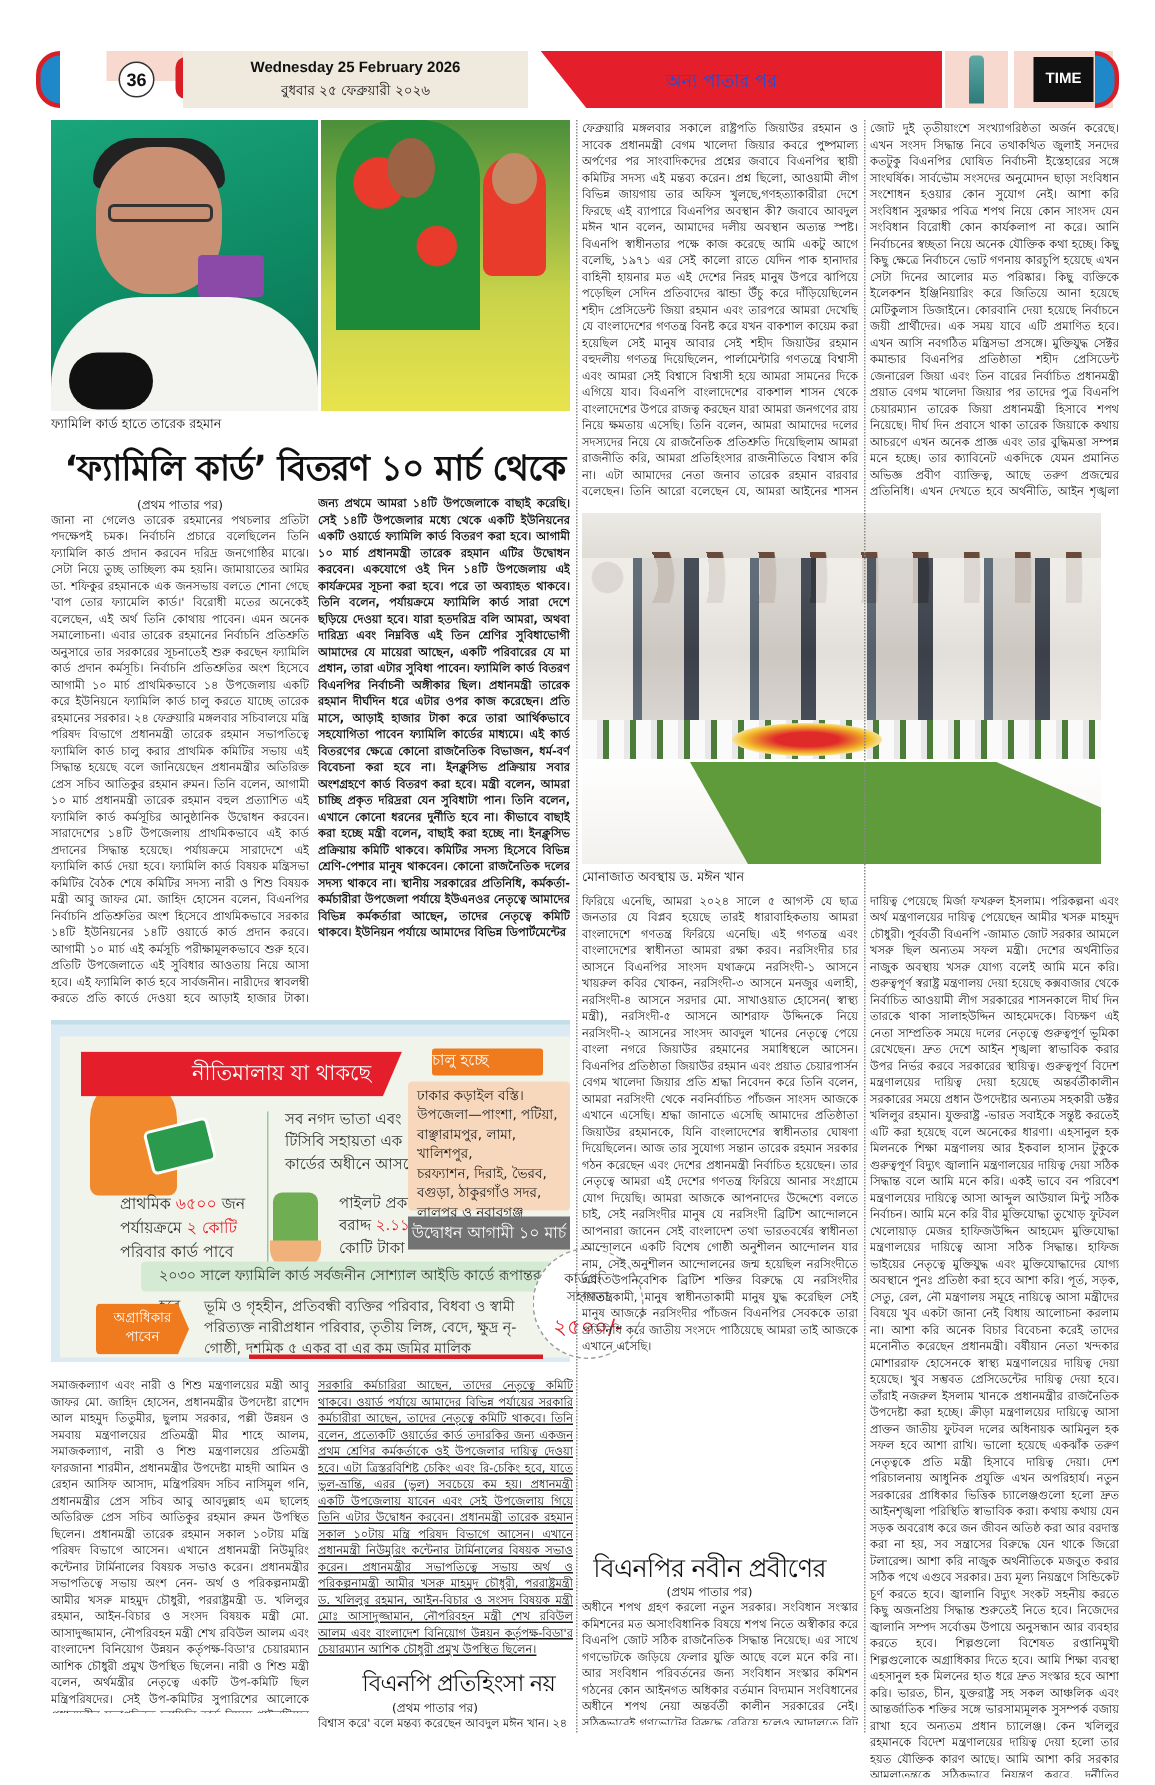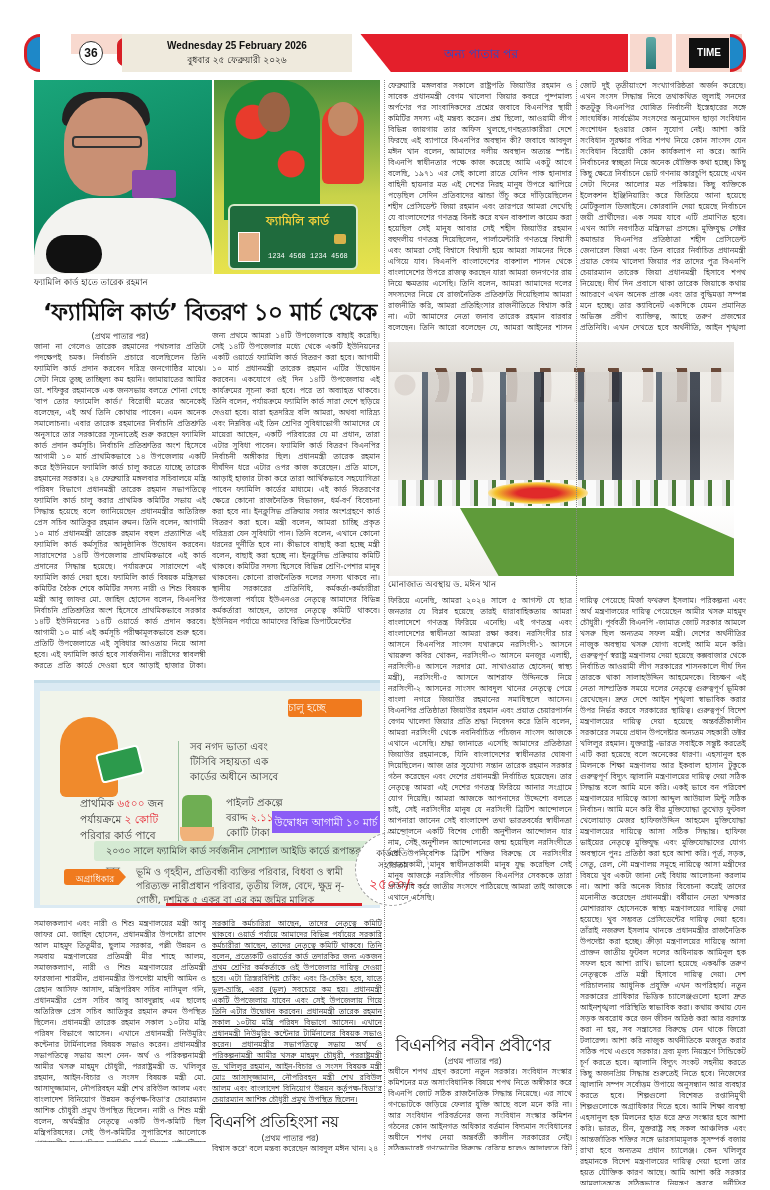--- a/index.html
+++ b/index.html
@@ -61,38 +61,38 @@
   .info-l1 { position: absolute; left: 40px; top: 104px; font: 10.5px/16px "DejaVu Sans", sans-serif; color: #333; }
   .info-l1 .hl { color: #e41f2b; }
   .vline { position: absolute; left: 138px; top: 50px; width: 1px; height: 114px; background: #9ec3a2; }
   .info-m1 { position: absolute; left: 150px; top: 48px; font: 10px/15px "DejaVu Sans", sans-serif; color: #333; }
   .money-icon { position: absolute; left: 142px; top: 104px; width: 30px; height: 44px; background: #6fae53; border-radius: 6px; }
   .money-hand { position: absolute; left: 140px; top: 136px; width: 34px; height: 18px; background: #f0b27a; border-radius: 0 0 12px 12px; }
   .info-m2 { position: absolute; left: 186px; top: 104px; font: 10px/15px "DejaVu Sans", sans-serif; color: #333; }
   .info-m2 .hl { color: #e41f2b; }
   .orange-tag { position: absolute; left: 248px; top: 8px; width: 74px; height: 18px; background: #f07a1e; color: #fff; font: 10px/18px "DejaVu Sans", sans-serif; text-align: left; border-radius: 2px; }
   .peach-box { position: absolute; left: 232px; top: 30px; width: 108px; height: 86px; background: #f8d8bc; border-radius: 3px; padding: 4px 6px; font: 9px/13px "DejaVu Sans", sans-serif; color: #222; }
-  .orange-bar { position: absolute; left: 232px; top: 120px; width: 108px; height: 22px; background: #8b5cf6; color: #fff; font: 10.5px/22px "DejaVu Sans", sans-serif; text-align: center; }
+  .orange-bar { position: absolute; left: 232px; top: 120px; width: 108px; height: 22px; background: #737373; color: #fff; font: 10.5px/22px "DejaVu Sans", sans-serif; text-align: center; }
   .green-bar { position: absolute; left: 54px; top: 150px; width: 282px; height: 20px; background: #d5ead3; border-right: 3px solid #9ec3a2; border-radius: 3px; font: 9.5px/20px "DejaVu Sans", sans-serif; color: #333; padding-left: 12px; }
-  .priority-tag { position: absolute; left: 24px; top: 178px; width: 62px; height: 16px; background: #f07a1e; color: #fff; font: 9px/13px "DejaVu Sans", sans-serif; text-align: center; padding-top: 4px; clip-path: polygon(0 0,88% 0,100% 50%,88% 100%,0 100%); border-radius: 3px; }
+  .priority-tag { position: absolute; left: 24px; top: 178px; width: 62px; height: 34px; background: #f07a1e; color: #fff; font: 9px/13px "DejaVu Sans", sans-serif; text-align: center; padding-top: 4px; clip-path: polygon(0 0,88% 0,100% 50%,88% 100%,0 100%); border-radius: 3px; }
   .priority-text { position: absolute; left: 96px; top: 174px; width: 230px; font: 9.5px/14px "DejaVu Sans", sans-serif; color: #333; }
   .red-line { position: absolute; left: 126px; top: 212px; width: 196px; height: 3px; background: #d81f26; }
   .circle-badge { position: absolute; left: 320px; top: 160px; width: 74px; height: 74px; border: 1px dashed #999; border-radius: 50%; background: #fff; text-align: center; font: 9px/12px "DejaVu Sans", sans-serif; color: #333; padding-top: 14px; }
   .circle-badge .amt { color: #e41f2b; font: 14px "DejaVu Sans", sans-serif; margin-top: 2px; }
 
   
   .ph-crowd { left: 388px; top: 342px; width: 346px; height: 234px; background: linear-gradient(180deg,#eceae6 0%,#d7d2ca 22%,#8a7d72 40%,#e8e4df 62%,#ffffff 70%,#f3f1ee 100%); }
   .ph-crowd .row { position: absolute; left: 0; top: 30px; width: 346px; height: 120px; background: repeating-linear-gradient(90deg,#f2f0ec 0 34px,#4c5a6a 34px 40px,#d8d4cf 40px 68px,#2d3542 68px 78px); opacity: 0.85; }
   .ph-crowd .heads { position: absolute; left: 0; top: 26px; width: 346px; height: 34px; background: repeating-radial-gradient(circle at 17px 17px,#6a4a3a 0 10px,transparent 11px 34px); }
   .ph-crowd .flowers { position: absolute; left: 0; top: 138px; width: 346px; height: 26px; background: repeating-linear-gradient(90deg,#fafafa 0 10px,#e8e8e8 10px 14px,#4c7c3a 14px 18px); }
   .ph-crowd .wreath { position: absolute; left: 100px; top: 140px; width: 100px; height: 22px; border-radius: 50%; background: radial-gradient(ellipse,#e02a2a 30%,#f3c12c 60%,#ffffff 80%); }
   .ph-crowd .grass { position: absolute; left: 72px; top: 166px; width: 276px; height: 68px; background: #5f9b3a; clip-path: polygon(0 0,74% 0,100% 46%,100% 100%,14% 100%); }
 
   .headline-2 { position: absolute; left: 388px; top: 1032px; width: 170px; font: 17px "DejaVu Sans", sans-serif; text-align: center; letter-spacing: -0.5px; }
-  .headline-3 { position: absolute; left: 210px; top: 1110px; width: 160px; font: 15px "DejaVu Sans", sans-serif; text-align: left; letter-spacing: -0.5px; }
+  .headline-3 { position: absolute; left: 210px; top: 1110px; width: 160px; font: 15px "DejaVu Sans", sans-serif; text-align: right; letter-spacing: -0.5px; }
 
   .divider-v { position: absolute; width: 0; border-left: 1px dotted #888; }
 </style>
 </head>
 <body>
 
 <div class="masthead">
   <div class="mh-cap-l"></div>
   <div class="mh-page">
     <div class="mh-pagenum">36</div>
@@ -119,62 +119,65 @@
     <div class="glasses"></div>
   <div class="shirt"></div>
     <div class="card"></div>
   <div class="mic"></div>
 </div>
 <div class="photo ph-family">
   <div class="woman"></div>
     <div class="face"></div>
   <div class="child"></div>
     <div class="childface"></div>
-  <div class="famcard">
-    <div class="fc-title">ফ্যামিলি কার্ড</div>
-    <div class="fc-photo"></div>
-    <div class="fc-chip"></div>
-    <div class="fc-num">1234 4568 1234 4568</div>
-  </div>
 </div>
 <div class="caption" style="left:34px; top:276px;">ফ্যামিলি কার্ড হাতে তারেক রহমান</div>
 
 <div class="headline-main">‘ফ্যামিলি কার্ড’ বিতরণ ১০ মার্চ থেকে</div>
 <div class="kicker" style="position:absolute; left:34px; top:330px; width:172px;">(প্রথম পাতার পর)</div>
 
 <div class="col" style="left:34px; top:341px; width:172px; height:328px;">
     <p>জানা না গেলেও তারেক রহমানের পথচলার প্রতিটা পদক্ষেপই চমক। নির্বাচনি প্রচারে বলেছিলেন তিনি ফ্যামিলি কার্ড প্রদান করবেন দরিদ্র জনগোষ্ঠির মাঝে। সেটা নিয়ে তুচ্ছ তাচ্ছিল্য কম হয়নি। জামায়াতের আমির ডা. শফিকুর রহমানকে এক জনসভায় বলতে শোনা গেছে 'বাপ তোর ফ্যামেলি কার্ড।' বিরোধী মতের অনেকেই বলেছেন, এই অর্থ তিনি কোথায় পাবেন। এমন অনেক সমালোচনা। এবার তারেক রহমানের নির্বাচনি প্রতিশ্রুতি অনুসারে তার সরকারের সূচনাতেই শুরু করছেন ফ্যামিলি কার্ড প্রদান কর্মসূচি। নির্বাচনি প্রতিশ্রুতির অংশ হিসেবে আগামী ১০ মার্চ প্রাথমিকভাবে ১৪ উপজেলায় একটি করে ইউনিয়নে ফ্যামিলি কার্ড চালু করতে যাচ্ছে তারেক রহমানের সরকার। ২৪ ফেব্রুয়ারি মঙ্গলবার সচিবালয়ে মন্ত্রি পরিষদ বিভাগে প্রধানমন্ত্রী তারেক রহমান সভাপতিত্বে ফ্যামিলি কার্ড চালু করার প্রাথমিক কমিটির সভায় এই সিদ্ধান্ত হয়েছে বলে জানিয়েছেন প্রধানমন্ত্রীর অতিরিক্ত প্রেস সচিব আতিকুর রহমান রুমন। তিনি বলেন, আগামী ১০ মার্চ প্রধানমন্ত্রী তারেক রহমান বহুল প্রত্যাশিত এই ফ্যামিলি কার্ড কর্মসূচির আনুষ্ঠানিক উদ্বোধন করবেন। সারাদেশের ১৪টি উপজেলায় প্রাথমিকভাবে এই কার্ড প্রদানের সিদ্ধান্ত হয়েছে। পর্যায়ক্রমে সারাদেশে এই ফ্যামিলি কার্ড দেয়া হবে। ফ্যামিলি কার্ড বিষয়ক মন্ত্রিসভা কমিটির বৈঠক শেষে কমিটির সদস্য নারী ও শিশু বিষয়ক মন্ত্রী আবু জাফর মো. জাহিদ হোসেন বলেন, বিএনপির নির্বাচনি প্রতিশ্রুতির অংশ হিসেবে প্রাথমিকভাবে সরকার ১৪টি ইউনিয়নের ১৪টি ওয়ার্ডে কার্ড প্রদান করবে। আগামী ১০ মার্চ এই কর্মসূচি পরীক্ষামূলকভাবে শুরু হবে। প্রতিটি উপজেলাতে এই সুবিধার আওতায় নিয়ে আসা হবে। এই ফ্যামিলি কার্ড হবে সার্বজনীন। নারীদের স্বাবলম্বী করতে প্রতি কার্ডে দেওয়া হবে আড়াই হাজার টাকা। 'ফ্যামেলি কার্ড' বিষয়ক মন্ত্রিসভা কমিটির এই বৈঠকে অর্থ ও পরিকল্পনামন্ত্রী আমীর খসরু মাহমুদ চৌধুরী,</p>
   </div>
-<div class="col" style="left:212px; top:330px; width:168px; height:339px;">
+<div class="col" style="left:212px; top:330px; width:168px; height:339px;font-weight:bold;">
     <p>জন্য প্রথমে আমরা ১৪টি উপজেলাকে বাছাই করেছি। সেই ১৪টি উপজেলার মধ্যে থেকে একটি ইউনিয়নের একটি ওয়ার্ডে ফ্যামিলি কার্ড বিতরণ করা হবে। আগামী ১০ মার্চ প্রধানমন্ত্রী তারেক রহমান এটির উদ্বোধন করবেন। একযোগে ওই দিন ১৪টি উপজেলায় এই কার্যক্রমের সূচনা করা হবে। পরে তা অব্যাহত থাকবে। তিনি বলেন, পর্যায়ক্রমে ফ্যামিলি কার্ড সারা দেশে ছড়িয়ে দেওয়া হবে। যারা হতদরিদ্র বলি আমরা, অথবা দারিদ্র্য এবং নিম্নবিত্ত এই তিন শ্রেণির সুবিধাভোগী আমাদের যে মায়েরা আছেন, একটি পরিবারের যে মা প্রধান, তারা এটার সুবিধা পাবেন। ফ্যামিলি কার্ড বিতরণ বিএনপির নির্বাচনী অঙ্গীকার ছিল। প্রধানমন্ত্রী তারেক রহমান দীর্ঘদিন ধরে এটার ওপর কাজ করেছেন। প্রতি মাসে, আড়াই হাজার টাকা করে তারা আর্থিকভাবে সহযোগিতা পাবেন ফ্যামিলি কার্ডের মাধ্যমে। এই কার্ড বিতরণের ক্ষেত্রে কোনো রাজনৈতিক বিভাজন, ধর্ম-বর্ণ বিবেচনা করা হবে না। ইনক্লুসিভ প্রক্রিয়ায় সবার অংশগ্রহণে কার্ড বিতরণ করা হবে। মন্ত্রী বলেন, আমরা চাচ্ছি প্রকৃত দরিদ্ররা যেন সুবিধাটা পান। তিনি বলেন, এখানে কোনো ধরনের দুর্নীতি হবে না। কীভাবে বাছাই করা হচ্ছে মন্ত্রী বলেন, বাছাই করা হচ্ছে না। ইনক্লুসিভ প্রক্রিয়ায় কমিটি থাকবে। কমিটির সদস্য হিসেবে বিভিন্ন শ্রেণি-পেশার মানুষ থাকবেন। কোনো রাজনৈতিক দলের সদস্য থাকবে না। স্থানীয় সরকারের প্রতিনিধি, কর্মকর্তা-কর্মচারীরা উপজেলা পর্যায়ে ইউএনওর নেতৃত্বে আমাদের বিভিন্ন কর্মকর্তারা আছেন, তাদের নেতৃত্বে কমিটি থাকবে। ইউনিয়ন পর্যায়ে আমাদের বিভিন্ন ডিপার্টমেন্টের</p>
   </div>
 
 <div class="info">
   <div class="info-inner">
     <div class="silhouette"></div>
     <div class="mini-card"></div>
+    <div class="ribbon">নীতিমালায় যা থাকছে</div>
     <div class="info-l1">
       <span>প্রাথমিক </span><span class="hl">৬৫০০</span><span> জন</span><br>
       <span>পর্যায়ক্রমে </span><span class="hl">২ কোটি</span><br>
       <span>পরিবার কার্ড পাবে</span>
     </div>
     <div class="vline"></div>
     <div class="info-m1">
       <div>সব নগদ ভাতা এবং</div>
       <div>টিসিবি সহায়তা এক</div>
       <div>কার্ডের অধীনে আসবে</div>
     </div>
     <div class="money-icon"></div>
     <div class="money-hand"></div>
     <div class="info-m2">
       <div>পাইলট প্রকল্পে</div>
       <div><span>বরাদ্দ </span><span class="hl">২.১১</span></div>
       <div>কোটি টাকা</div>
     </div>
     <div class="orange-tag">চালু হচ্ছে</div>
+    <div class="peach-box">
+      <div>ঢাকার কড়াইল বস্তি।</div>
+      <div>উপজেলা—পাংশা, পটিয়া,</div>
+      <div>বাঞ্ছারামপুর, লামা, খালিশপুর,</div>
+      <div>চরফ্যাশন, দিরাই, ভৈরব,</div>
+      <div>বগুড়া, ঠাকুরগাঁও সদর,</div>
+      <div>লালপুর ও নবাবগঞ্জ</div>
+    </div>
     <div class="orange-bar">উদ্বোধন আগামী ১০ মার্চ</div>
     <div class="green-bar">২০৩০ সালে ফ্যামিলি কার্ড সর্বজনীন সোশ্যাল আইডি কার্ডে রূপান্তর হবে</div>
     <div class="priority-tag">
       <div>অগ্রাধিকার</div>
         <div>পাবেন</div>
     </div>
     <div class="priority-text">ভূমি ও গৃহহীন, প্রতিবন্ধী ব্যক্তির পরিবার, বিধবা ও স্বামী পরিত্যক্ত নারীপ্রধান পরিবার, তৃতীয় লিঙ্গ, বেদে, ক্ষুদ্র নৃ-গোষ্ঠী, দশমিক ৫ একর বা এর কম জমির মালিক</div>
     <div class="red-line"></div>
   </div>
 </div>

